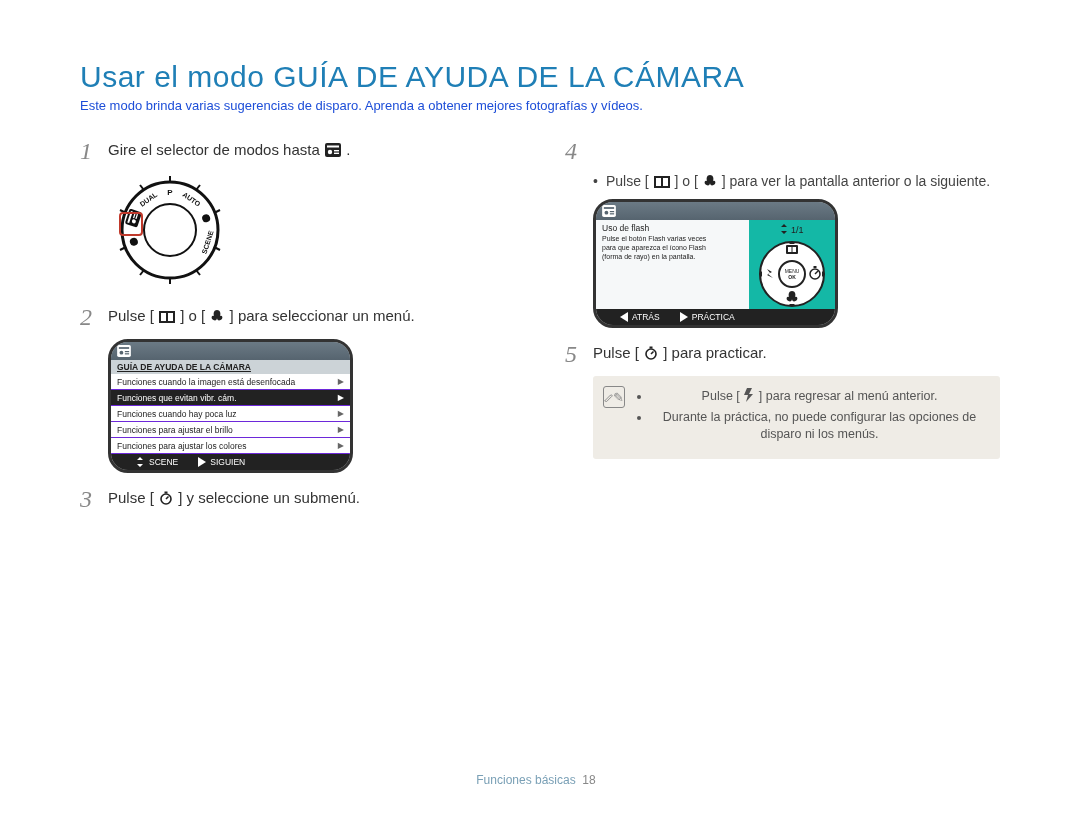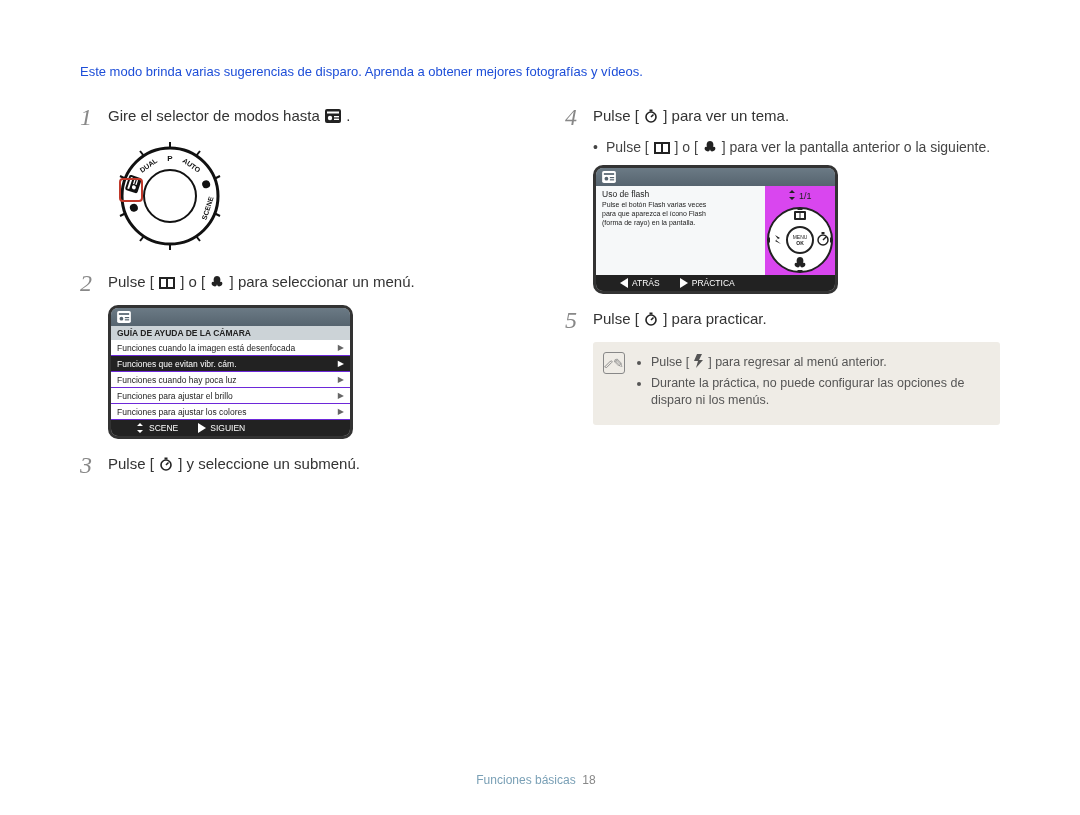--- a/index.html
+++ b/index.html
@@ -12,54 +12,55 @@
   .step { display: flex; align-items: flex-start; gap: 10px; margin-bottom: 10px; }
   .step-num { font-size: 24px; font-style: italic; color: #888; font-family: Georgia, 'Times New Roman', serif; width: 18px; flex-shrink: 0; line-height: 1; }
   .step-text { font-size: 15px; color: #333; line-height: 1.4; }
   .bullet-row { display: flex; gap: 8px; font-size: 14px; color: #444; margin-left: 28px; margin-bottom: 8px; }
   .inline-icon { display: inline-block; vertical-align: -2px; margin: 0 1px; }
 
   
   .dial-wrap { margin: 12px 0 20px 28px; }
 
   
-  .screen { width: 245px; margin: 10px 0 14px 28px; border-radius: 10px; border: 3px solid #333; background: #e9eef0; overflow: hidden; box-shadow: inset 0 0 0 1px #aaa; }
+  .screen { width: 245px; margin: 10px 0 14px 28px; border-radius: 20px; border: 3px solid #333; background: #e9eef0; overflow: hidden; box-shadow: inset 0 0 0 1px #aaa; }
   .screen-head { background: linear-gradient(#6b7a85,#56646f); color: #fff; font-size: 10px; padding: 3px 6px 3px 6px; display: flex; align-items: center; gap: 6px; }
-  .screen-title { background: #ccd3d7; color: #222; font-size: 8.5px; font-weight: bold; padding: 2px 6px; }
+  .screen-title { background: #ccd3d7; color: #222; font-size: 8.5px; font-weight: bold; padding: 2px 6px; text-decoration: underline; }
   .menu-row { background: #fff; color: #222; font-size: 8.5px; padding: 2.5px 6px; border-bottom: 1px solid #6d28d9; display: flex; justify-content: space-between; align-items: center; }
   .menu-row.sel { background: #222; color: #fff; }
   .tri { font-size: 8px; color: #666; }
   .menu-row.sel .tri { color: #fff; }
   .screen-foot { background: #222; color: #fff; font-size: 8.5px; padding: 3px 24px; display: flex; gap: 20px; }
   .foot-item { display: flex; align-items: center; gap: 4px; }
 
   
   .screen2-body { display: flex; }
   .screen2-left { flex: 1; background: #f6f8f9; }
-  .screen2-right { width: 70px; background: #d946ef; display: flex; flex-direction: column; align-items: center; justify-content: flex-start; padding-top: 2px; }
+  .screen2-right { width: 86px; background: #14b8a6; display: flex; flex-direction: column; align-items: center; justify-content: flex-start; padding-top: 2px; }
   .pgnum { font-size: 9px; color: #222; margin: 2px 0 4px 0; }
   .desc-title { font-size: 8.5px; color: #222; padding: 3px 6px 1px 6px; }
   .desc-lines { font-size: 7px; color: #222; padding: 0 6px 6px 6px; line-height: 1.3; }
 
   
   .note { background: #efece6; border-radius: 3px; padding: 12px 12px 12px 44px; margin-left: 28px; position: relative; font-size: 12.5px; color: #555; }
   .note-icon { position: absolute; left: 10px; top: 10px; width: 22px; height: 22px; border: 1.5px solid #888; border-radius: 3px; display: flex; align-items: center; justify-content: center; color: #888; font-size: 13px; }
-  .note ul { list-style: disc; padding-left: 14px; }
+  .note ul { list-style: disc; padding-left: 14px; text-align: center; }
   .note li { margin-bottom: 4px; line-height: 1.35; }
 
   .footer { position: absolute; bottom: 28px; left: 0; right: 8px; text-align: center; font-size: 12px; color: #888; }
   .footer .sec { color: #7aa0b6; }
 
   svg { display: block; }
 </style>
 </head>
 <body>
 
 <div class="page">
 
+  <h1 class="title">Usar el modo GUÍA DE AYUDA DE LA CÁMARA</h1>
   <p class="subtitle">Este modo brinda varias sugerencias de disparo. Aprenda a obtener mejores fotografías y vídeos.</p>
 
   <div class="columns">
 
     <div class="col">
 
       <div class="step">
         <span class="step-num">1</span>
         <span class="step-text">
           <span>Gire el selector de modos hasta </span>
@@ -197,29 +198,20 @@
           <span>] y seleccione un submenú.</span>
         </span>
       </div>
 
     </div>
 
     <div class="col">
 
       <div class="step">
         <span class="step-num">4</span>
-        <span class="step-text">
-          <span>Pulse [</span>
-          <span class="inline-icon"><svg width="14" height="14" viewBox="0 0 14 14">
-                <circle cx="7" cy="8" r="5" fill="none" stroke="#222" stroke-width="1.6"></circle>
-                <rect x="5.5" y="0.5" width="3" height="2" fill="#222"></rect>
-                <line x1="7" y1="8" x2="9.5" y2="5.5" stroke="#222" stroke-width="1.6"></line>
-              </svg></span>
-          <span>] para ver un tema.</span>
-        </span>
       </div>
 
       <div class="bullet-row">
         <span>•</span>
         <span>
           <span>Pulse [</span>
           <span class="inline-icon"><svg width="16" height="12" viewBox="0 0 16 12">
                 <rect x="0" y="0" width="16" height="12" fill="#222"></rect>
                 <rect x="2" y="2" width="5" height="8" fill="#fff"></rect>
                 <rect x="9" y="2" width="5" height="8" fill="#fff"></rect>

